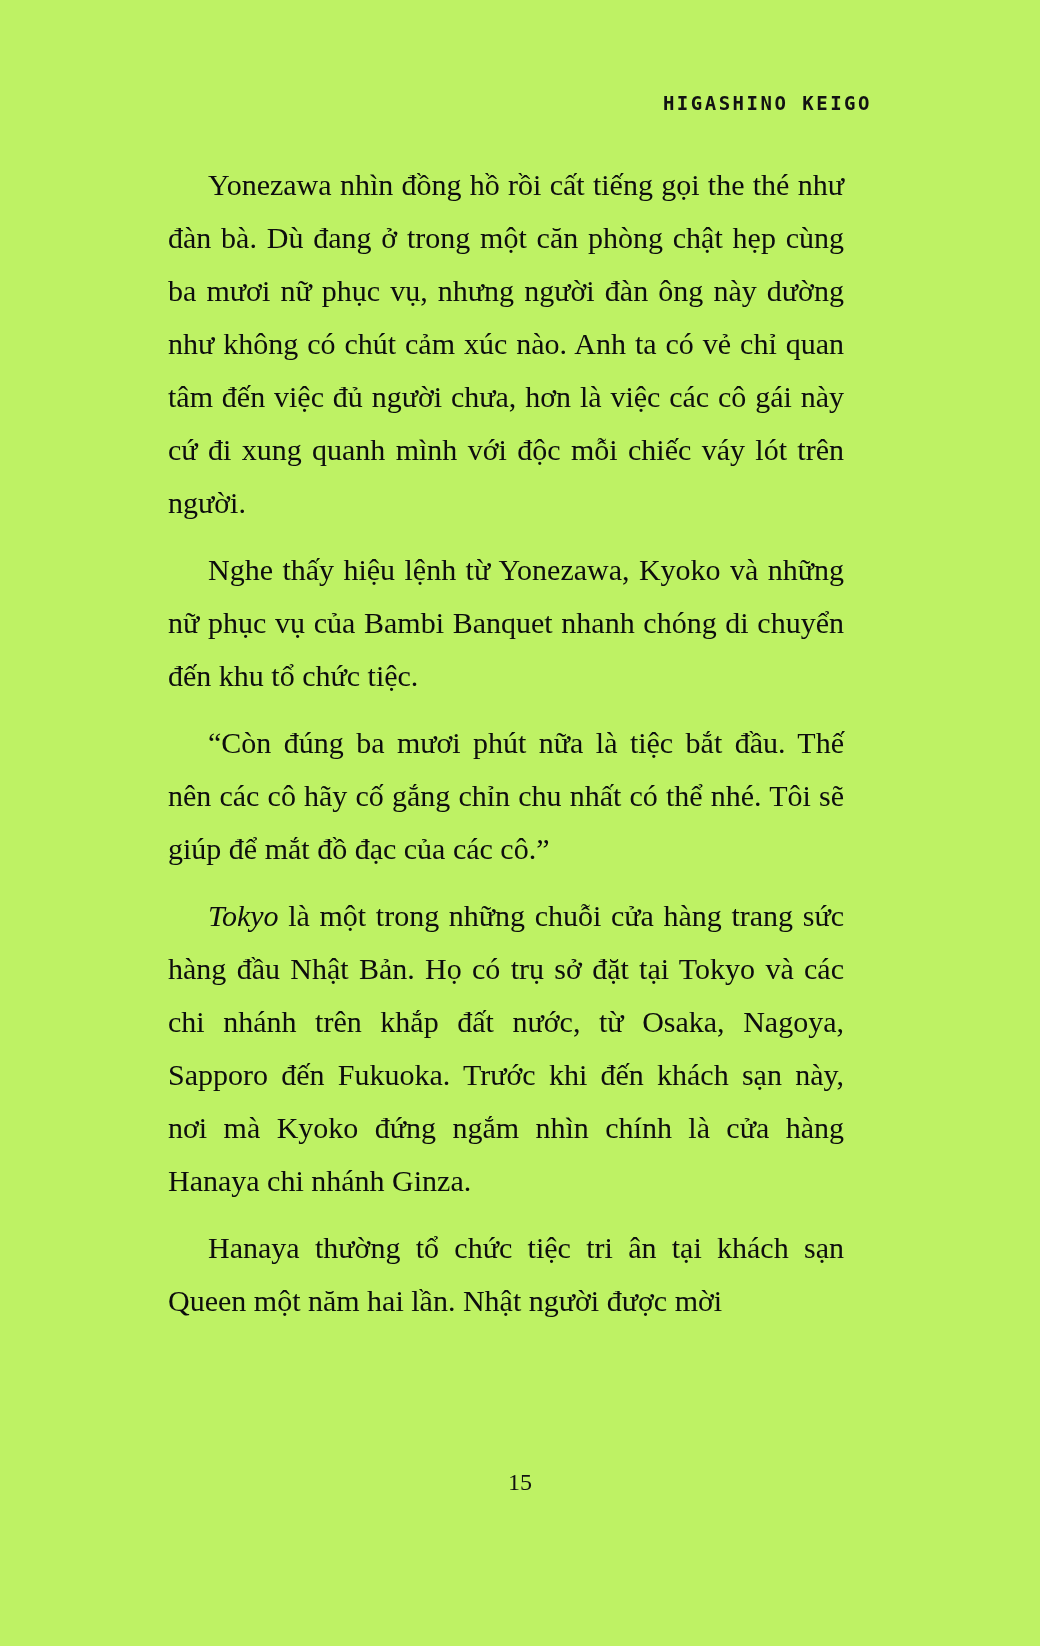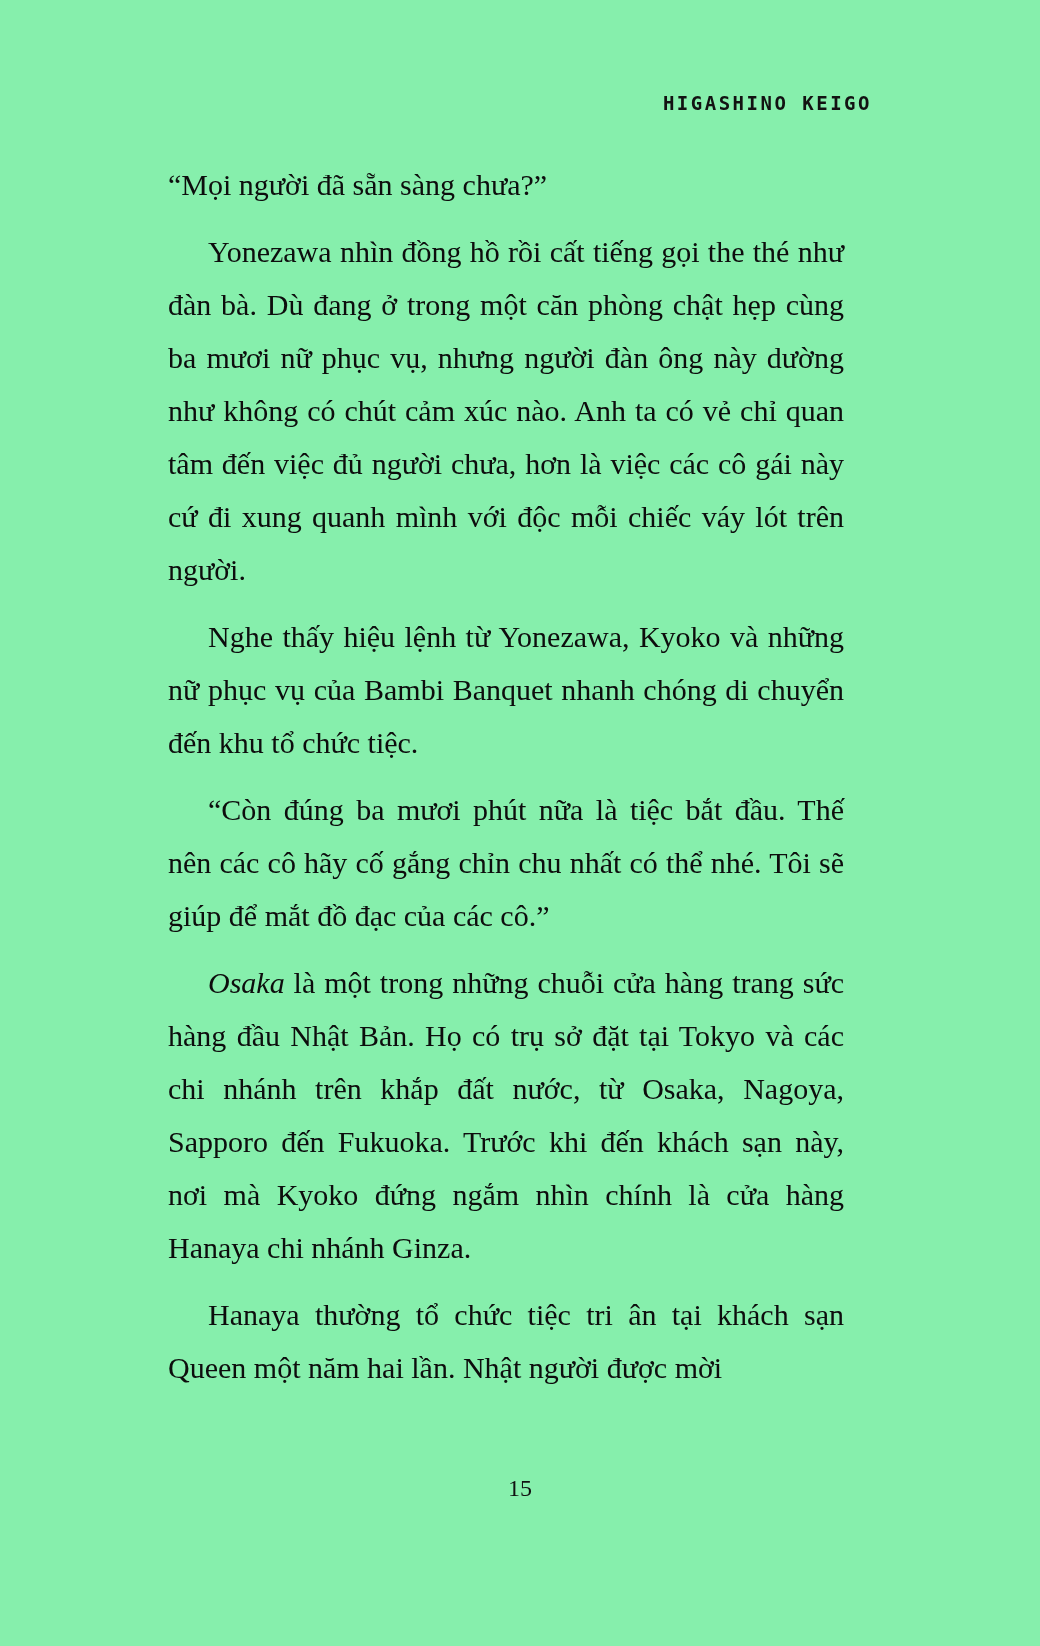--- a/index.html
+++ b/index.html
@@ -4,21 +4,21 @@
 <style>
   html, body {
     margin: 0;
     padding: 0;
     background: #ffffff;
   }
   .page {
     position: relative;
     width: 1040px;
     height: 1646px;
-    background: #86efac;
+    background: #bef264;
     box-sizing: border-box;
     overflow: hidden;
   }
   .running-head {
     position: absolute;
     top: 92px;
     right: 168px;
     font-family: "DejaVu Sans Mono", monospace;
     font-size: 19px;
     letter-spacing: 2.5px;
@@ -47,47 +47,46 @@
     margin-bottom: 0;
   }
   .body-text p.no-indent {
     text-indent: 0;
   }
   .body-text em {
     font-style: italic;
   }
   .folio {
     position: absolute;
-    bottom: 144px;
+    bottom: 150px;
     left: 0;
     width: 1040px;
     text-align: center;
     font-family: "Liberation Serif", serif;
     font-size: 24px;
     color: #111111;
   }
 </style>
 </head>
 <body>
 
 <div class="page">
 
   <div class="running-head">HIGASHINO KEIGO</div>
 
   <div class="body-text">
 
-    <p class="no-indent"><span>“Mọi người đã sẵn sàng chưa?”</span></p>
 
     <p><span>Yonezawa nhìn đồng hồ rồi cất tiếng gọi the thé như đàn bà. Dù đang ở trong một căn phòng chật hẹp cùng ba mươi nữ phục vụ, nhưng người đàn ông này dường như không có chút cảm xúc nào. Anh ta có vẻ chỉ quan tâm đến việc đủ người chưa, hơn là việc các cô gái này cứ đi xung quanh mình với độc mỗi chiếc váy lót trên người.</span></p>
 
     <p><span>Nghe thấy hiệu lệnh từ Yonezawa, Kyoko và những nữ phục vụ của Bambi Banquet nhanh chóng di chuyển đến khu tổ chức tiệc.</span></p>
 
     <p><span>“Còn đúng ba mươi phút nữa là tiệc bắt đầu. Thế nên các cô hãy cố gắng chỉn chu nhất có thể nhé. Tôi sẽ giúp để mắt đồ đạc của các cô.”</span></p>
 
-    <p><em>Osaka</em><span> là một trong những chuỗi cửa hàng trang sức hàng đầu Nhật Bản. Họ có trụ sở đặt tại Tokyo và các chi nhánh trên khắp đất nước, từ Osaka, Nagoya, Sapporo đến Fukuoka. Trước khi đến khách sạn này, nơi mà Kyoko đứng ngắm nhìn chính là cửa hàng Hanaya chi nhánh Ginza.</span></p>
+    <p><em>Tokyo</em><span> là một trong những chuỗi cửa hàng trang sức hàng đầu Nhật Bản. Họ có trụ sở đặt tại Tokyo và các chi nhánh trên khắp đất nước, từ Osaka, Nagoya, Sapporo đến Fukuoka. Trước khi đến khách sạn này, nơi mà Kyoko đứng ngắm nhìn chính là cửa hàng Hanaya chi nhánh Ginza.</span></p>
 
     <p><span>Hanaya thường tổ chức tiệc tri ân tại khách sạn Queen một năm hai lần. Nhật người được mời</span></p>
 
   </div>
 
   <div class="folio">15</div>
 
 </div>
 
 </body></html>

